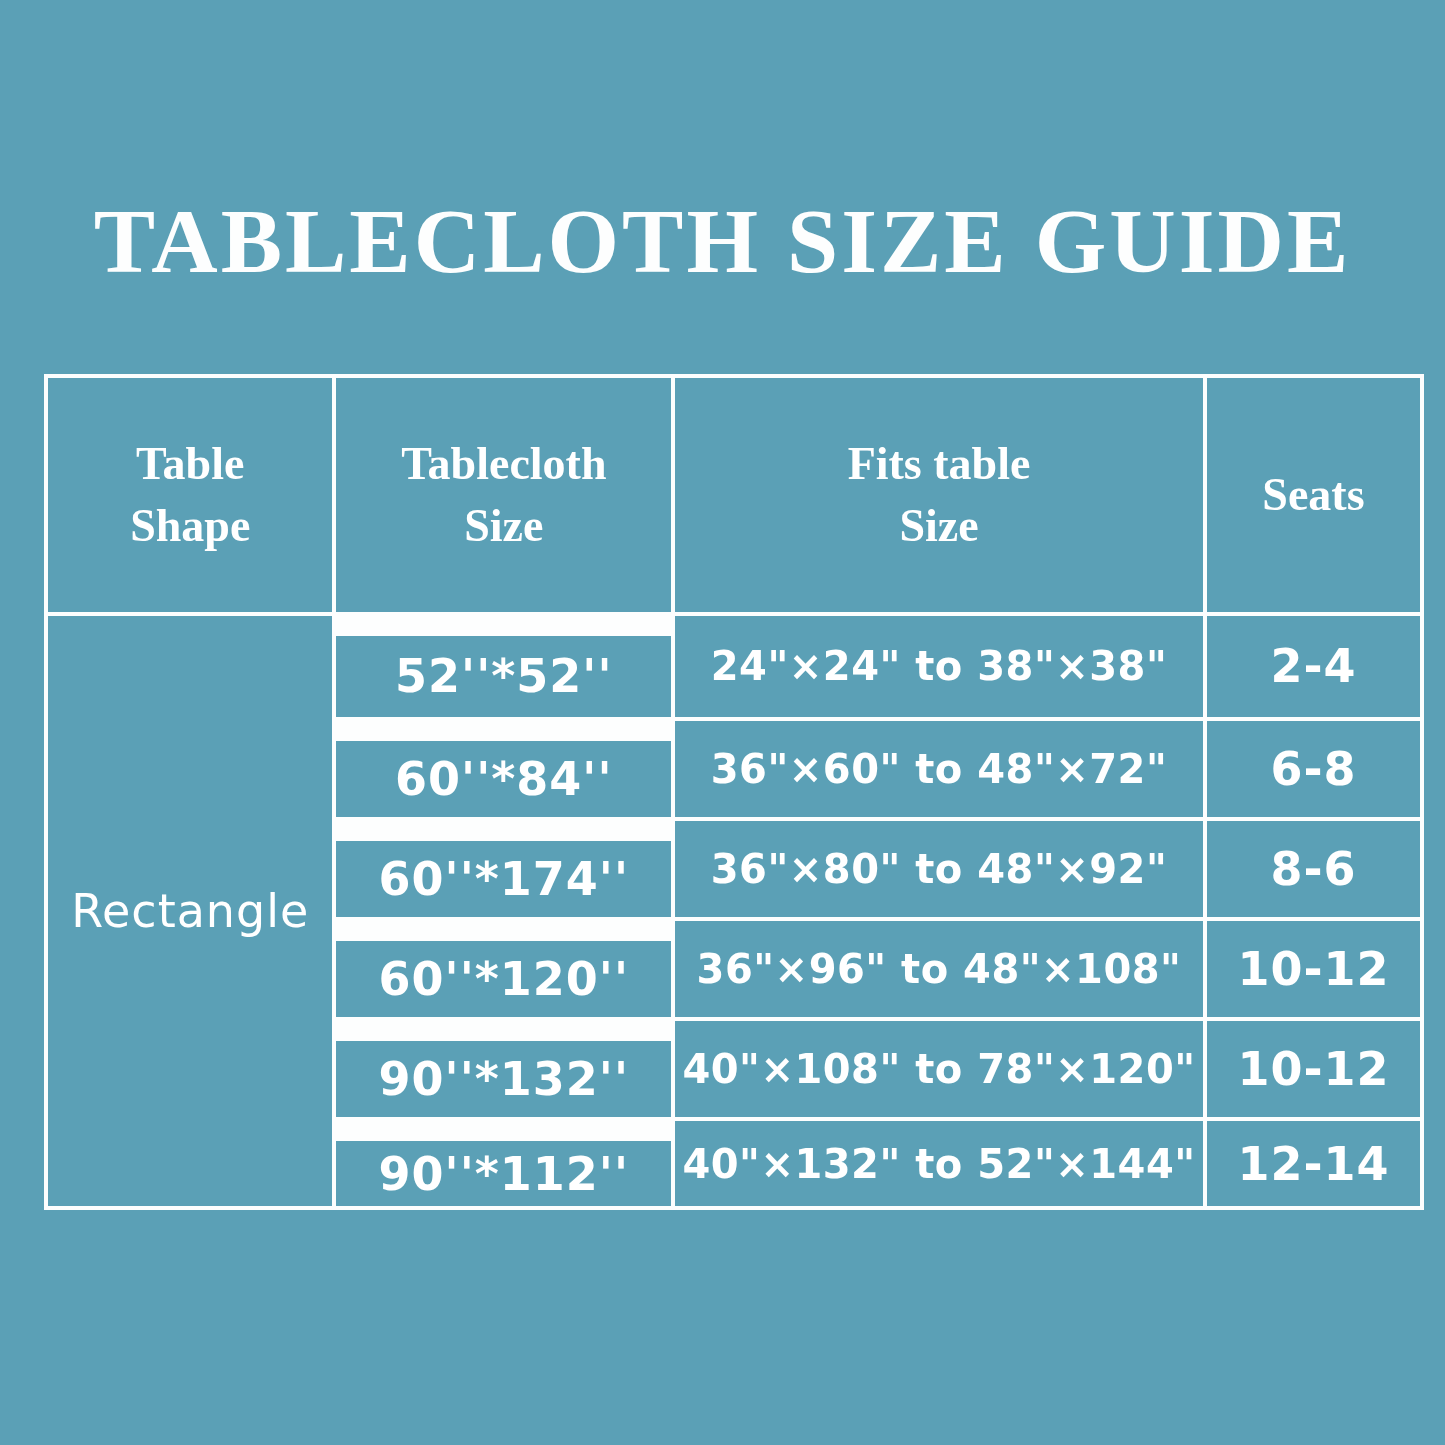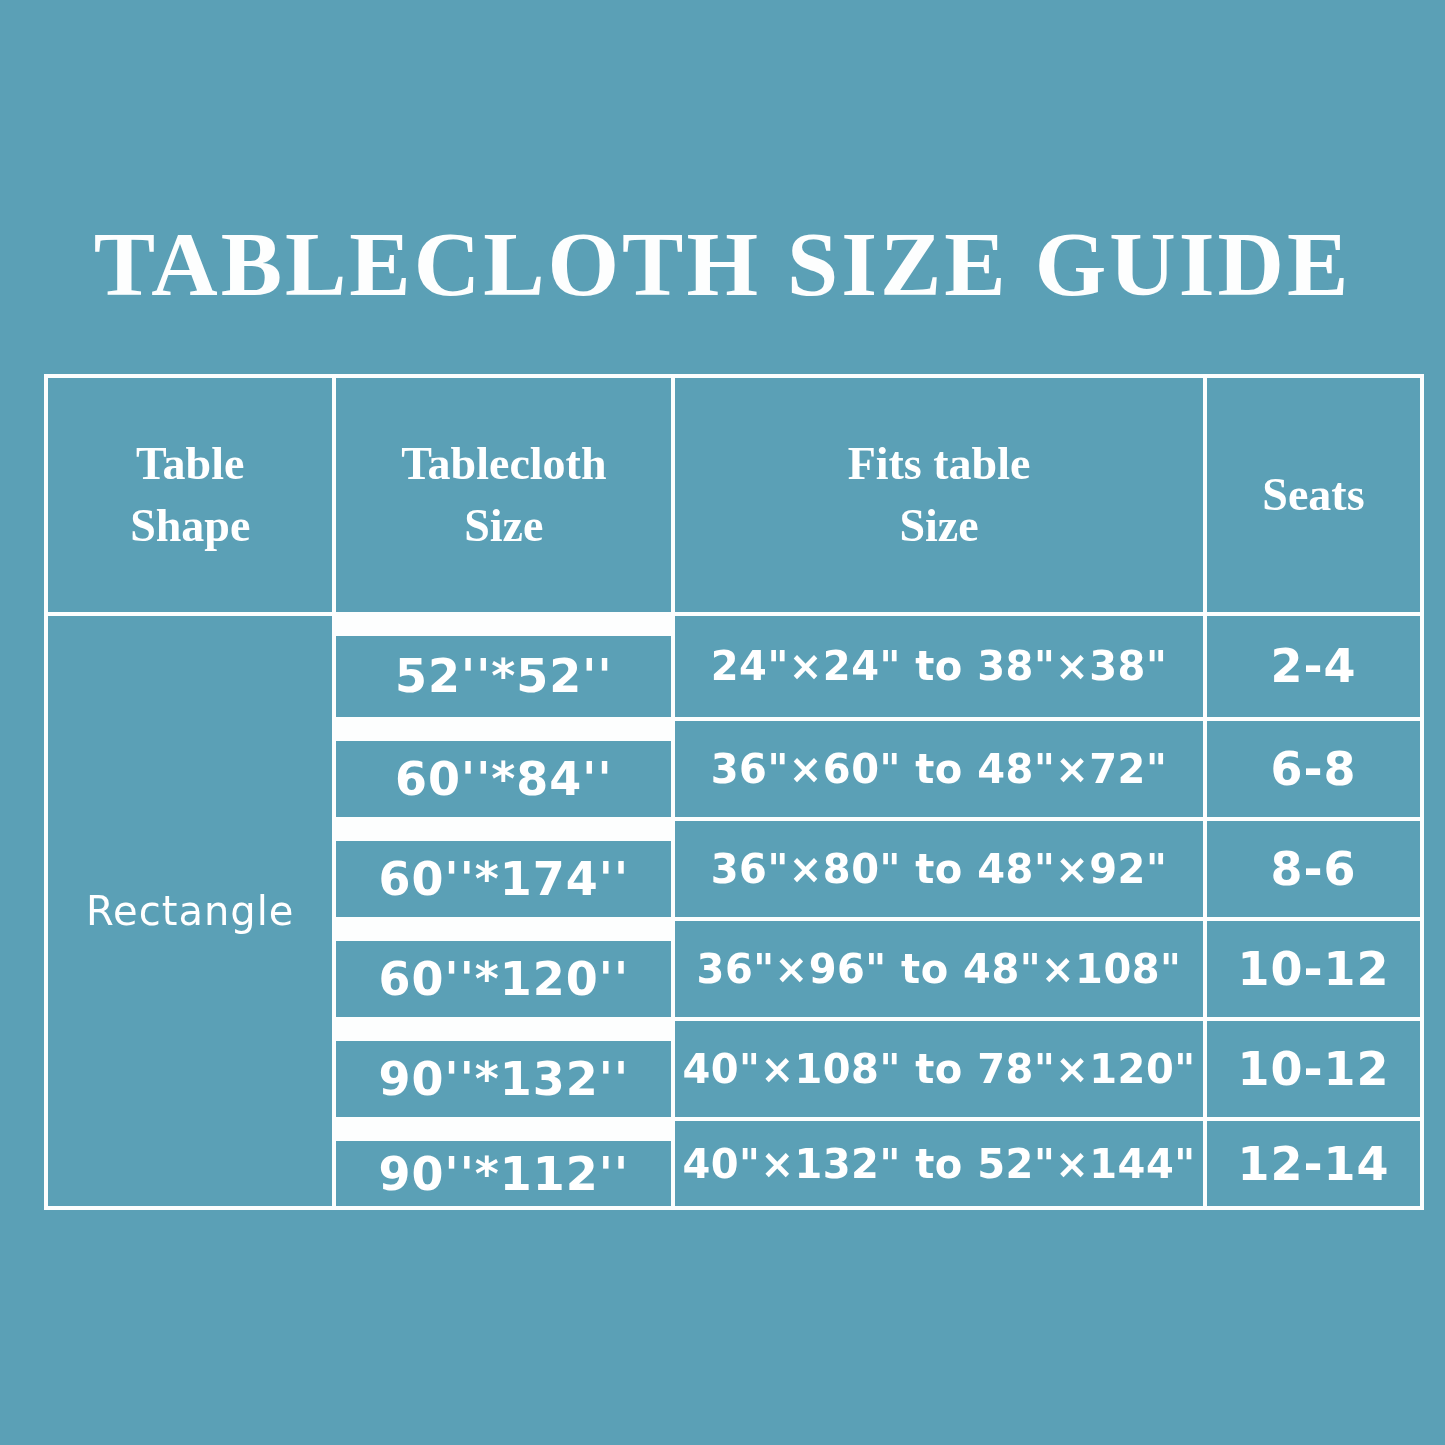--- a/index.html
+++ b/index.html
@@ -10,21 +10,21 @@
     width: 1445px;
     height: 1445px;
     position: relative;
     background: #5ba0b6;
     font-family: "DejaVu Sans", sans-serif;
     color: #ffffff;
     overflow: hidden;
   }
   .title {
     position: absolute;
-    top: 211px;
+    top: 188px;
     left: 0;
     width: 100%;
     text-align: center;
     font-family: "Liberation Serif", serif;
     font-weight: 700;
     font-size: 92px;
     letter-spacing: 3px;
     color: #fdfefe;
     white-space: nowrap;
   }
@@ -54,21 +54,21 @@
     font-family: "Liberation Serif", serif;
     font-weight: 700;
     font-size: 46px;
     line-height: 1.35;
     white-space: pre-line;
   }
   .shape-cell {
     grid-column: 1;
     grid-row: 2 / span 6;
     font-weight: 400;
-    font-size: 40px;
+    font-size: 46px;
     letter-spacing: 1px;
   }
   .size-cell {
     font-weight: 700;
     font-size: 46px;
     letter-spacing: 1px;
     white-space: nowrap;
     margin-top: 20px;
   }
   .fits-cell {

